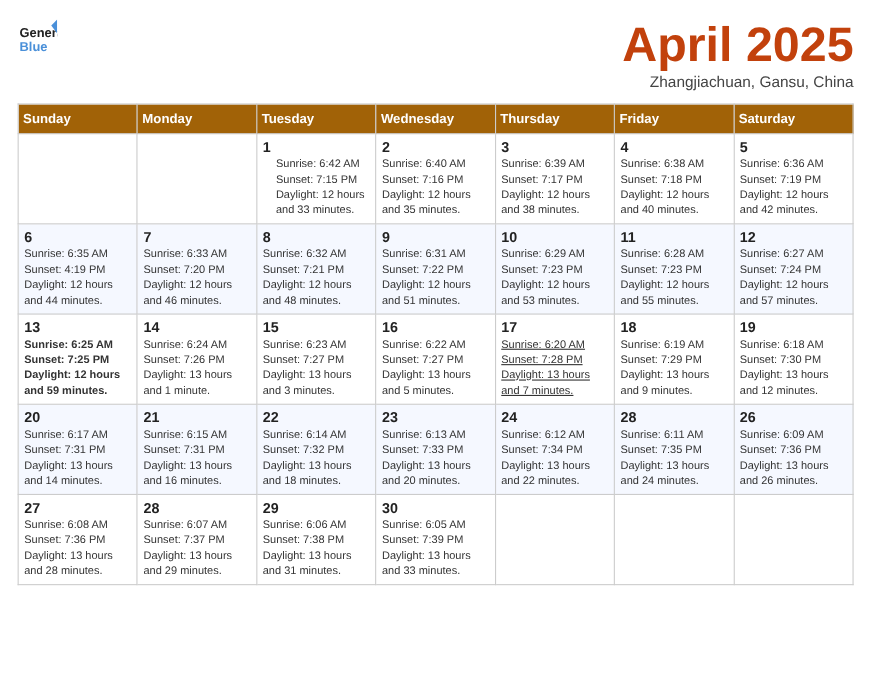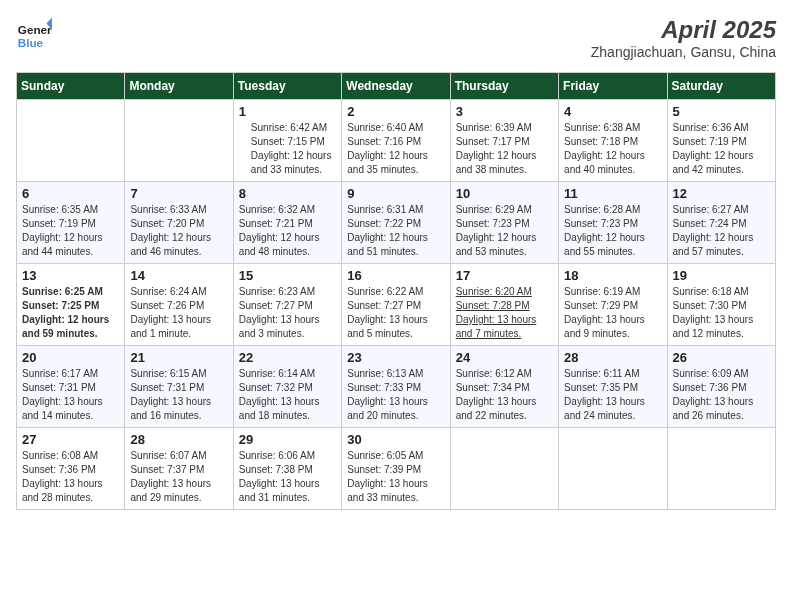--- a/index.html
+++ b/index.html
@@ -22,37 +22,36 @@
       gap: 4px;
     }
     .logo-icon {
       width: 36px;
       height: 36px;
     }
     .title-block {
       text-align: right;
     }
     .month-title {
-      font-size: 24px;
+      font-size: 44px;
       font-weight: bold;
-      color: #404040;
-      font-style: italic;
+      color: #c2410c;
     }
     .location {
       font-size: 14px;
       color: #444;
       margin-left: 36px;
     }
     .calendar {
       width: 100%;
       border-collapse: collapse;
       border: 1px solid #ccc;
     }
     .calendar th {
-      background-color: #14532d;
+      background-color: #a16207;
       color: #fff;
       font-size: 12px;
       font-weight: bold;
       padding: 6px 4px;
       text-align: left;
       border: 1px solid #ccc;
     }
     .calendar td {
       vertical-align: top;
       border: 1px solid #ccc;
@@ -149,21 +148,21 @@
           <div class="day-info" style="white-space: pre-line;">Sunrise: 6:36 AM
 Sunset: 7:19 PM
 Daylight: 12 hours
 and 42 minutes.</div>
         </td>
       </tr>
       <tr>
         <td>
           <div class="day-number">6</div>
           <div class="day-info" style="white-space: pre-line;">Sunrise: 6:35 AM
-Sunset: 7:19 PM
+Sunset: 4:19 PM
 Daylight: 12 hours
 and 44 minutes.</div>
         </td>
         <td>
           <div class="day-number">7</div>
           <div class="day-info" style="white-space: pre-line;">Sunrise: 6:33 AM
 Sunset: 7:20 PM
 Daylight: 12 hours
 and 46 minutes.</div>
         </td>

